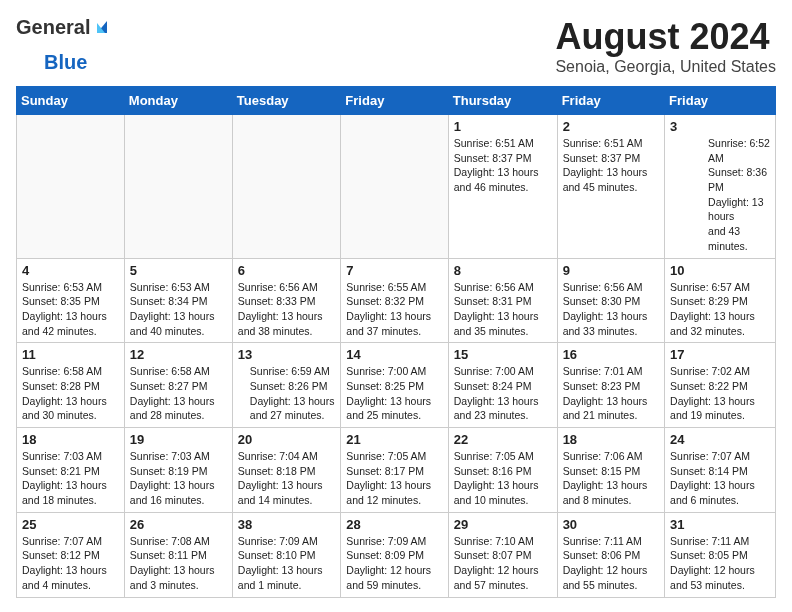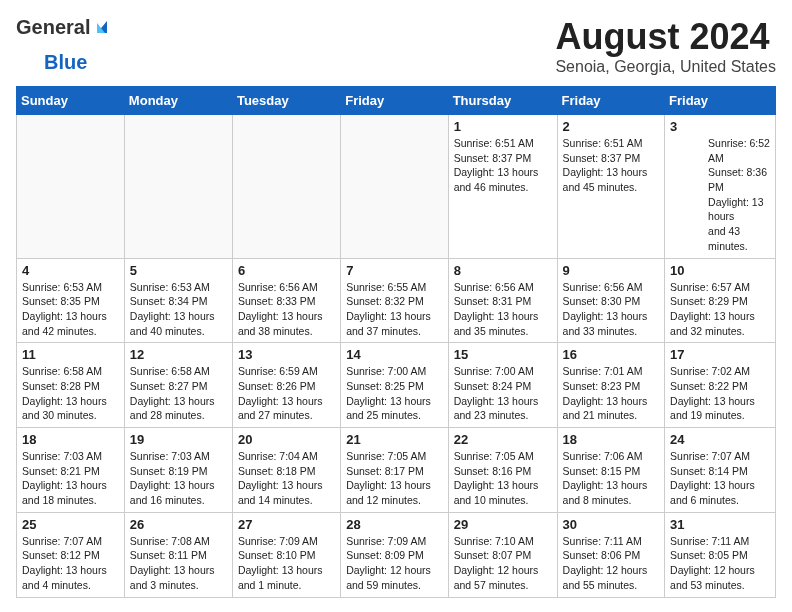--- a/index.html
+++ b/index.html
@@ -201,21 +201,21 @@
         </td>
         <td>
           <div class="day-number">12</div>
           <div class="cell-text" style="white-space: pre-line;">Sunrise: 6:58 AM
 Sunset: 8:27 PM
 Daylight: 13 hours
 and 28 minutes.</div>
         </td>
         <td>
           <div class="day-number">13</div>
-          <div class="cell-text" style="white-space: pre-line;">Sunrise: 6:59 AM
+          <div class="cell-text" style="white-space: pre-line; margin-left: 12px;">Sunrise: 6:59 AM
 Sunset: 8:26 PM
 Daylight: 13 hours
 and 27 minutes.</div>
         </td>
         <td>
           <div class="day-number">14</div>
           <div class="cell-text" style="white-space: pre-line;">Sunrise: 7:00 AM
 Sunset: 8:25 PM
 Daylight: 13 hours
 and 25 minutes.</div>
@@ -302,21 +302,21 @@
 and 4 minutes.</div>
         </td>
         <td>
           <div class="day-number">26</div>
           <div class="cell-text" style="white-space: pre-line;">Sunrise: 7:08 AM
 Sunset: 8:11 PM
 Daylight: 13 hours
 and 3 minutes.</div>
         </td>
         <td>
-          <div class="day-number">27</div>
+          <div class="day-number">38</div>
           <div class="cell-text" style="white-space: pre-line;">Sunrise: 7:09 AM
 Sunset: 8:10 PM
 Daylight: 13 hours
 and 1 minute.</div>
         </td>
         <td>
           <div class="day-number">28</div>
           <div class="cell-text" style="white-space: pre-line;">Sunrise: 7:09 AM
 Sunset: 8:09 PM
 Daylight: 12 hours

